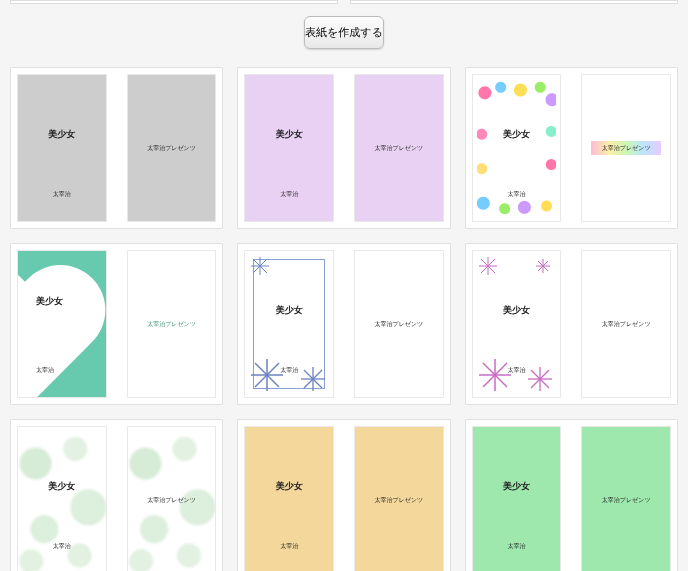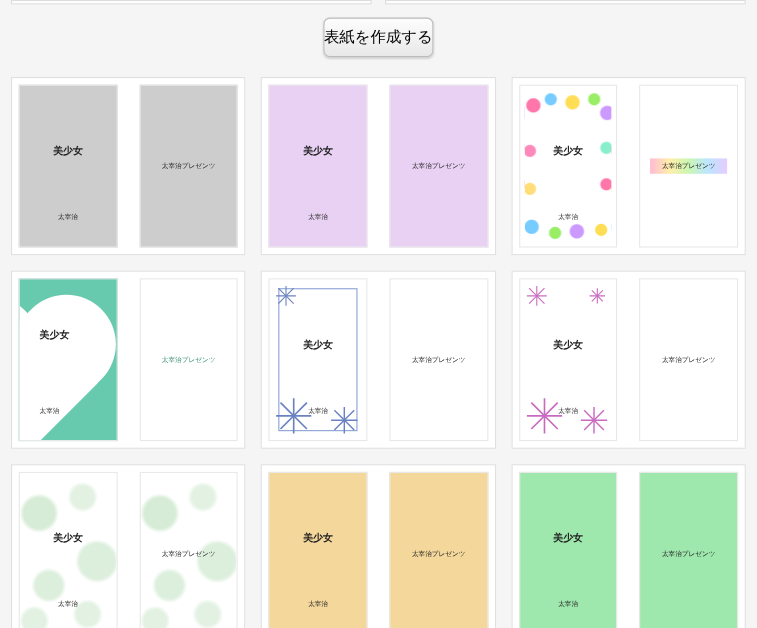--- a/index.html
+++ b/index.html
@@ -1,20 +1,20 @@
 <!DOCTYPE html>
 <html><head>
   <meta charset="utf-8">
   <style>
     * { margin: 0; padding: 0; box-sizing: border-box; }
     body { background: #f5f5f5; font-family: sans-serif; width: 688px; overflow: hidden; }
     .top-inputs { display: flex; gap: 12px; padding: 0 10px; margin-bottom: 8px; }
     .top-input { flex: 1; height: 4px; background: #fff; border: 1px solid #ddd; }
     .create-button-row { display: flex; justify-content: center; margin: 12px 0 18px; }
-    .create-button { padding: 8px 0; font-size: 14px; background: linear-gradient(#fdfdfd,#e8e8e8); border: 1px solid #bbb; border-radius: 6px; cursor: pointer; box-shadow: 0 1px 2px rgba(0,0,0,0.15); }
+    .create-button { padding: 8px 0; font-size: 11px; background: linear-gradient(#fdfdfd,#e8e8e8); border: 1px solid #bbb; border-radius: 6px; cursor: pointer; box-shadow: 0 1px 2px rgba(0,0,0,0.15); }
     .grid { display: grid; grid-template-columns: repeat(3,1fr); gap: 14px; padding: 0 10px 10px; }
     .card { background: #fff; border: 1px solid #e0e0e0; padding: 6px; display: flex; gap: 20px; cursor: pointer; }
     .page { position: relative; flex: 1; height: 148px; background: #fff; border: 1px solid #e8e8e8; display: flex; flex-direction: column; align-items: center; justify-content: center; overflow: hidden; }
     .cover-title { font-size: 9px; font-weight: bold; color: #222; z-index: 2; text-align: center; }
     .cover-author { font-size: 6px; color: #222; position: absolute; bottom: 22px; z-index: 2; }
     .back-text { font-size: 6px; color: #222; z-index: 2; }
     .spacer { height: 28px; }
     
     .t-gray .cover, .t-gray .back { background: #cdcdcd; }
     .t-lav .cover, .t-lav .back { background: #e9d1f4; }

